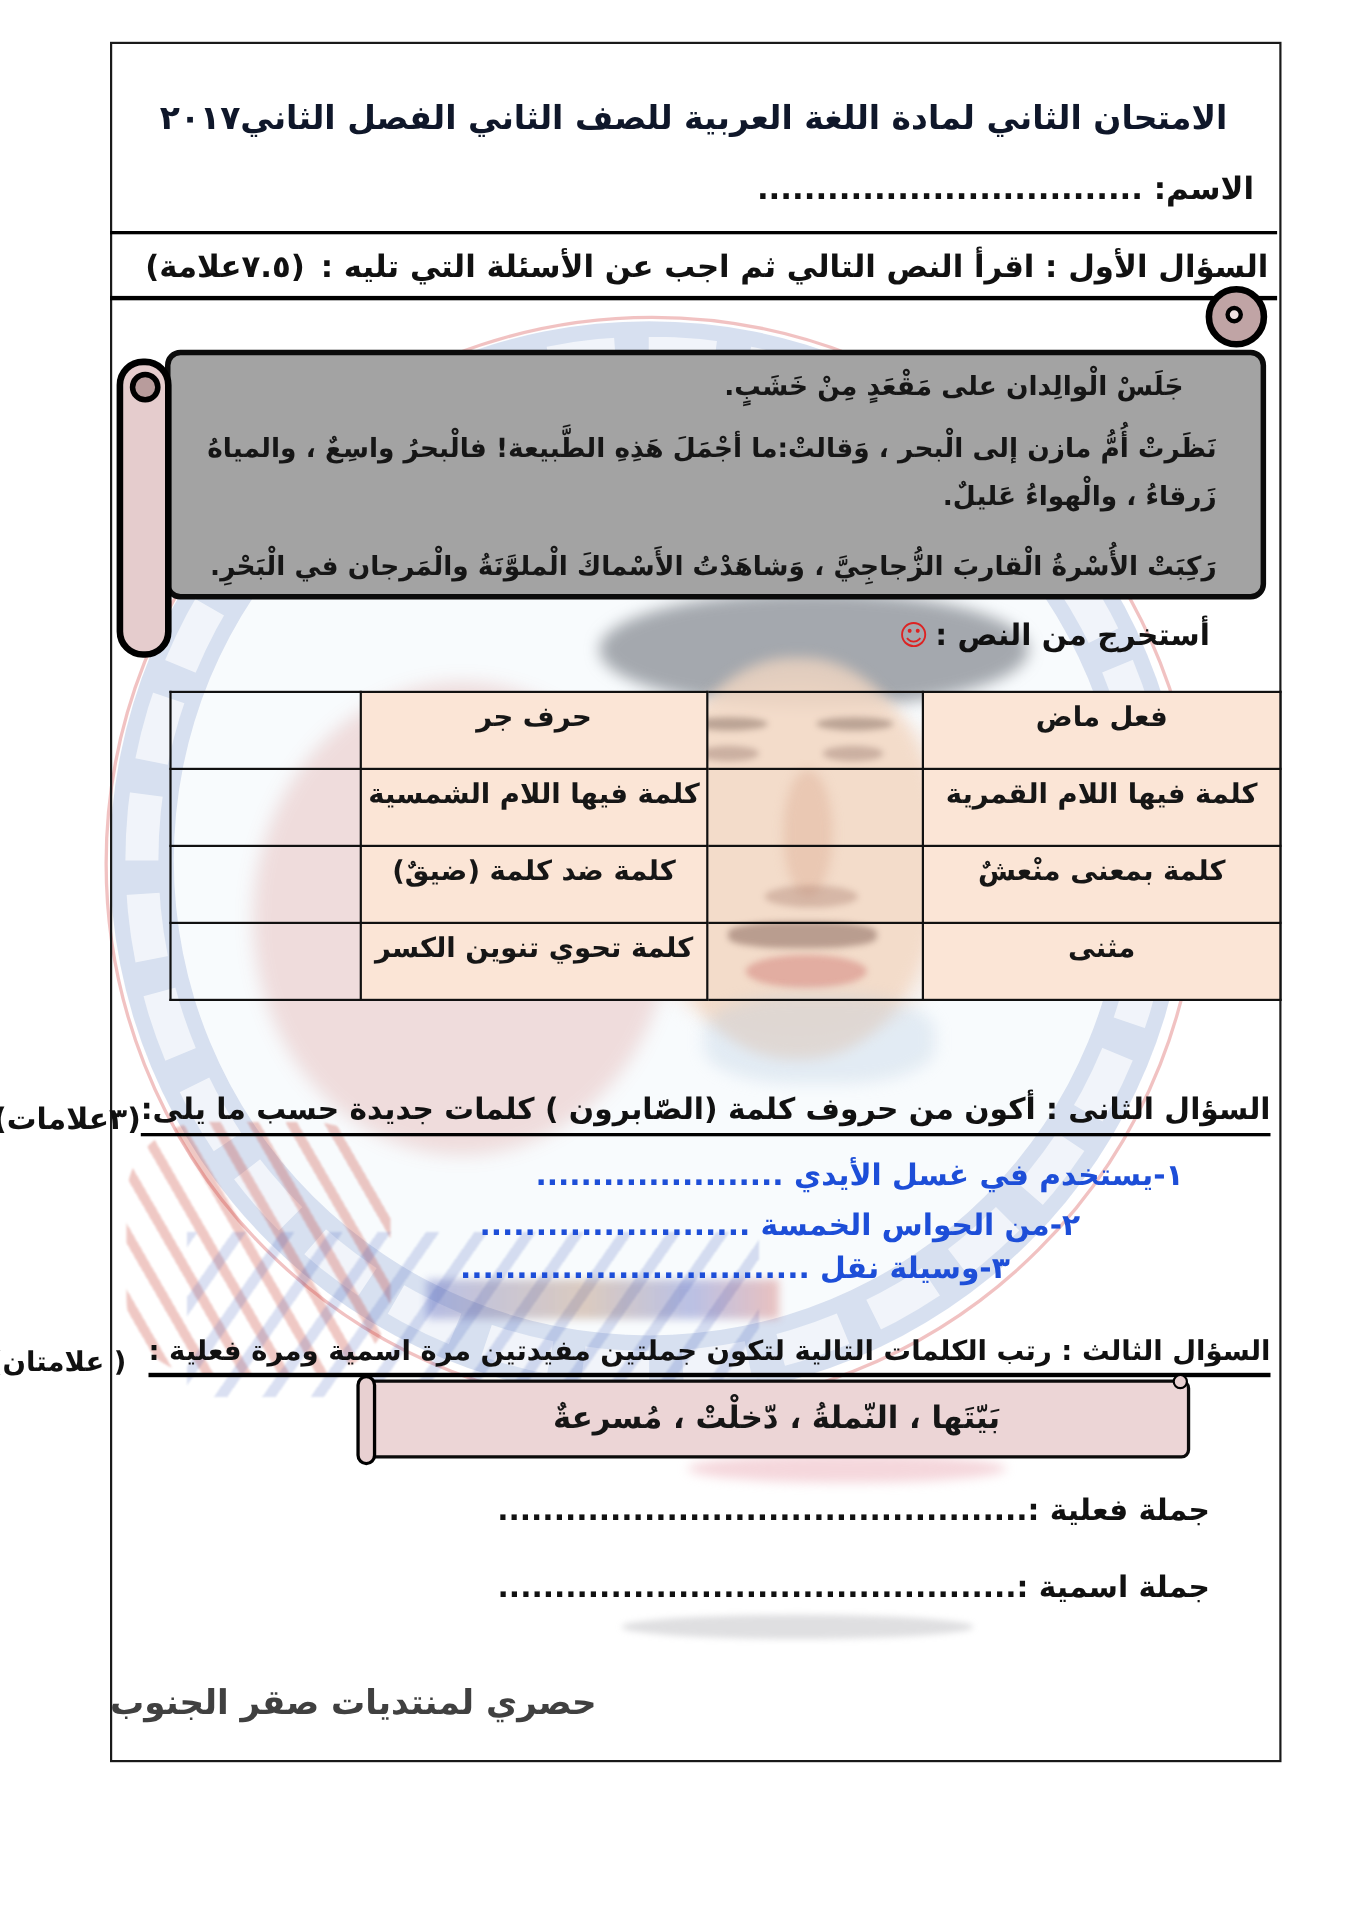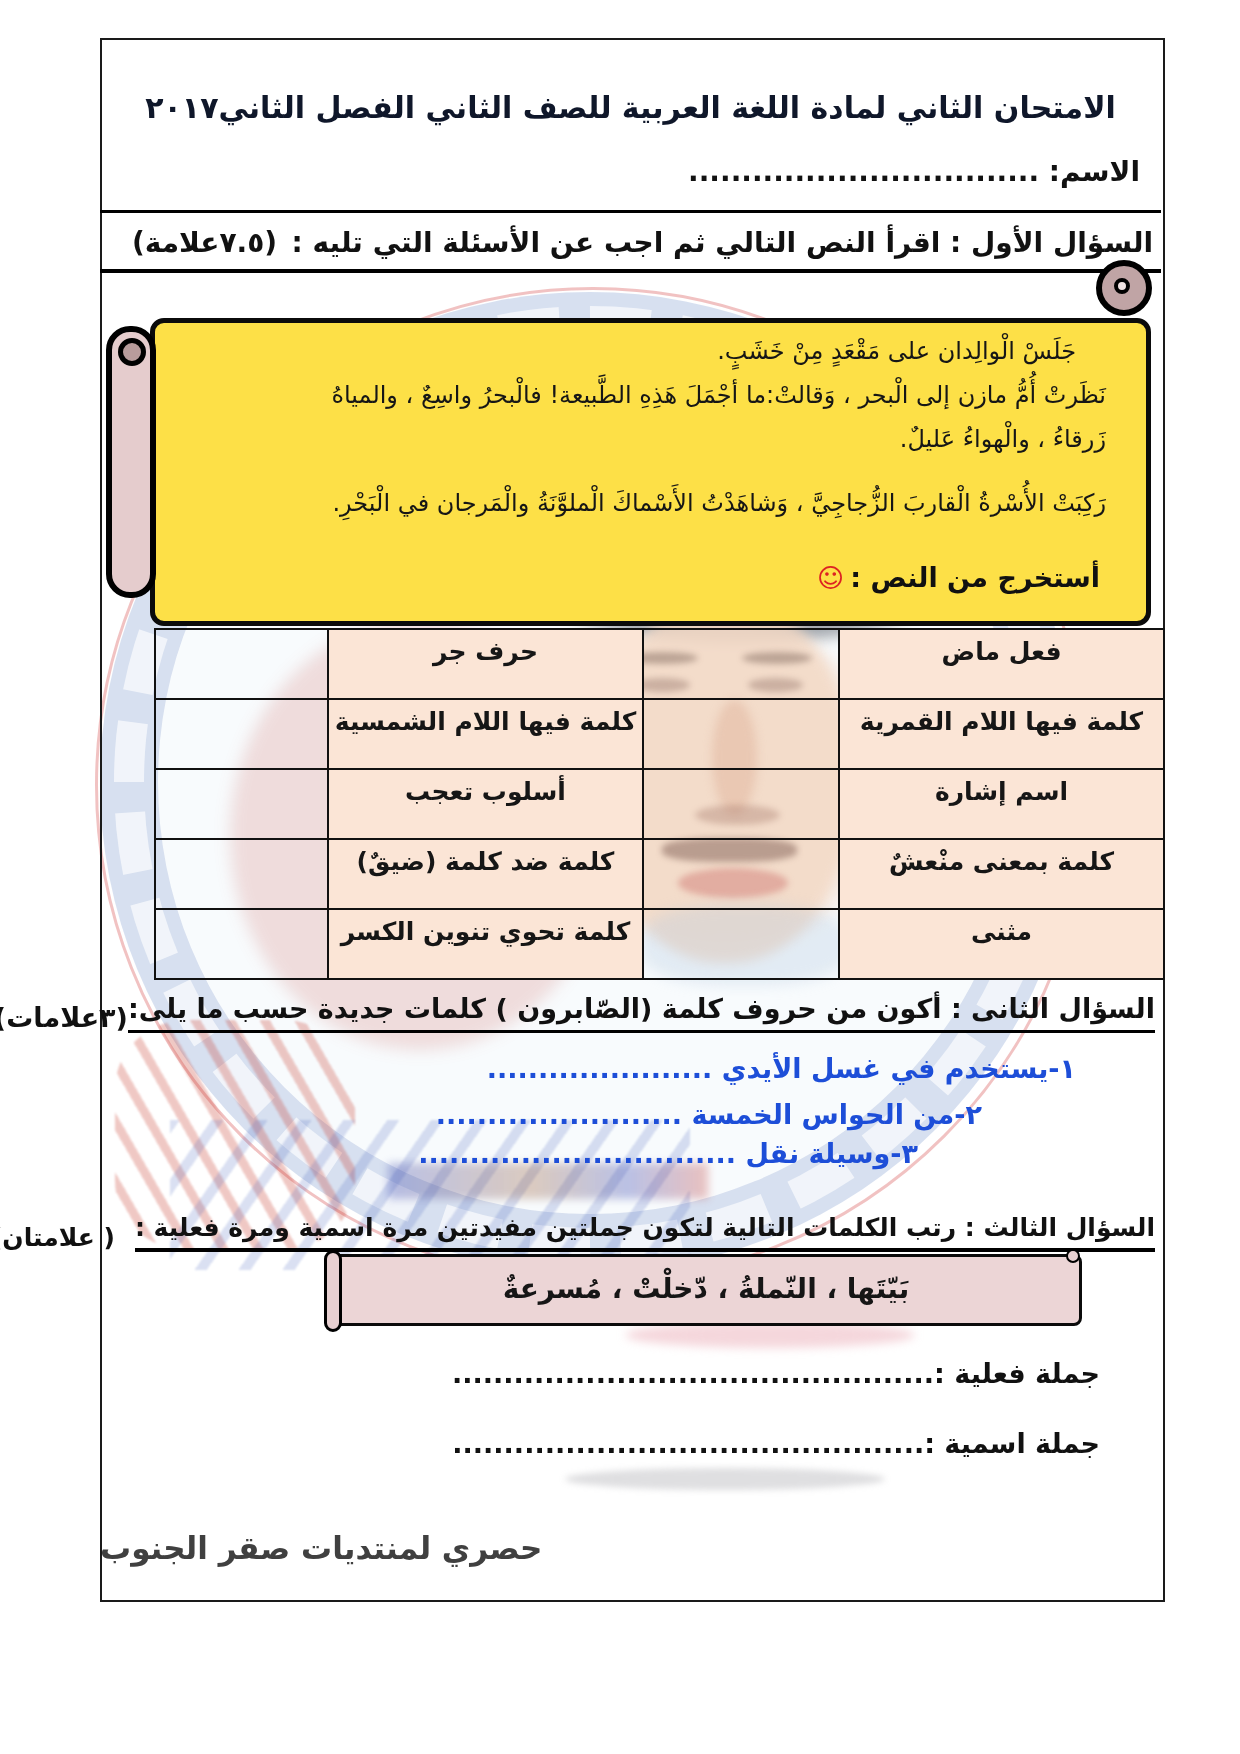--- a/index.html
+++ b/index.html
@@ -58,26 +58,26 @@
   .q-head{left:100px;width:1061px;direction:rtl;display:flex;justify-content:space-between;
     align-items:flex-end;font-weight:bold;color:#111;z-index:2;box-sizing:border-box;}
   .q1-head{top:224px;padding:2px 8px 10px 4px;border-bottom:4px solid #000;font-size:28px;}
   .q2-head{top:993px;font-size:27px;padding-right:6px;}
   .q3-head{top:1213px;font-size:25px;padding-right:6px;}
   .q-head .main-u3{border-bottom:3px solid #000;padding-bottom:6px;white-space:nowrap;}
   .q-head .main-u4{border-bottom:4px solid #000000;padding-bottom:6px;white-space:nowrap;margin-left:20px;}
   .q-head .marks{padding-left:28px;white-space:nowrap;}
 
   
-  .scroll1-body{left:150px;top:318px;width:1001px;height:308px;background:#fde047;
+  .scroll1-body{left:150px;top:318px;width:1001px;height:227px;background:#a3a3a3;
     border:5px solid #0b0b0b;border-radius:14px;z-index:3;direction:rtl;box-sizing:border-box;
-    padding:9px 40px 0 16px;font-size:24px;font-weight:normal;color:#161616;}
+    padding:9px 40px 0 16px;font-size:24px;font-weight:bold;color:#161616;}
   .scroll1-body p{margin:0;white-space:nowrap;line-height:34px;}
   .scroll1-body p.l1{margin:2px 30px 0 0;}
-  .scroll1-body p.l2{margin-top:10px;}
+  .scroll1-body p.l2{margin-top:22px;}
   .scroll1-body p.l3{margin-top:10px;}
   .scroll1-body p.l4{margin-top:30px;}
   .scroll1-curl-tr{left:1096px;top:260px;width:56px;height:56px;border:6px solid #000;
     border-radius:50%;background:#c0a4a5;z-index:4;box-sizing:border-box;}
   .scroll1-curl-tr-inner{left:1114px;top:278px;width:16px;height:16px;border:4px solid #000;
     border-radius:50%;background:#efe2e2;z-index:5;box-sizing:border-box;}
   .scroll1-roll-left{left:106px;top:326px;width:50px;height:272px;border:6px solid #000;
     border-radius:24px;background:#e5cccd;z-index:4;box-sizing:border-box;}
   .scroll1-roll-curl{left:118px;top:338px;width:28px;height:28px;border:5px solid #000;
     border-radius:50%;background:#b89c9c;z-index:5;box-sizing:border-box;}
@@ -180,26 +180,20 @@
       <td class="lbl">فعل ماض</td>
     </tr>
     <tr>
       <td class="blank"></td>
       <td class="lbl">كلمة فيها اللام الشمسية</td>
       <td class="blank"></td>
       <td class="lbl">كلمة فيها اللام القمرية</td>
     </tr>
     <tr>
       <td class="blank"></td>
-      <td class="lbl">أسلوب تعجب</td>
-      <td class="blank"></td>
-      <td class="lbl">اسم إشارة</td>
-    </tr>
-    <tr>
-      <td class="blank"></td>
       <td class="lbl">كلمة ضد كلمة (ضيقٌ)</td>
       <td class="blank"></td>
       <td class="lbl">كلمة بمعنى منْعشٌ</td>
     </tr>
     <tr>
       <td class="blank"></td>
       <td class="lbl">كلمة تحوي تنوين الكسر</td>
       <td class="blank"></td>
       <td class="lbl">مثنى</td>
     </tr>

